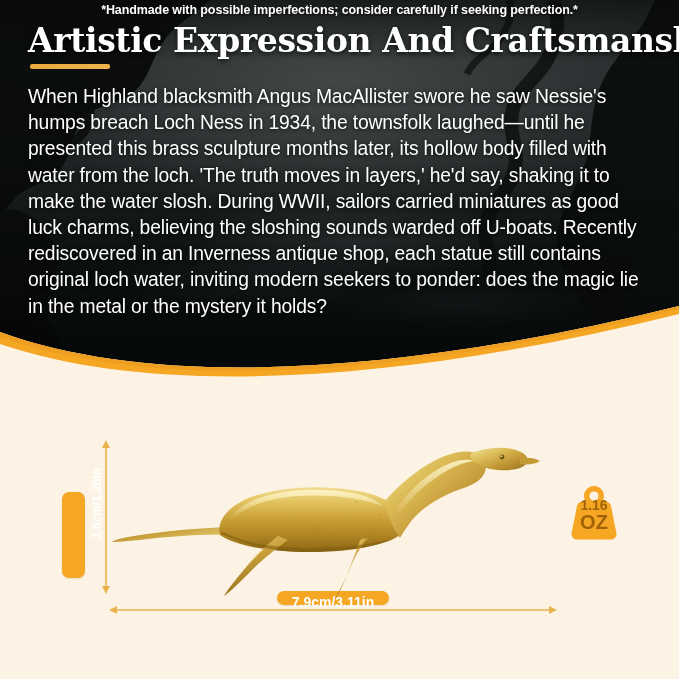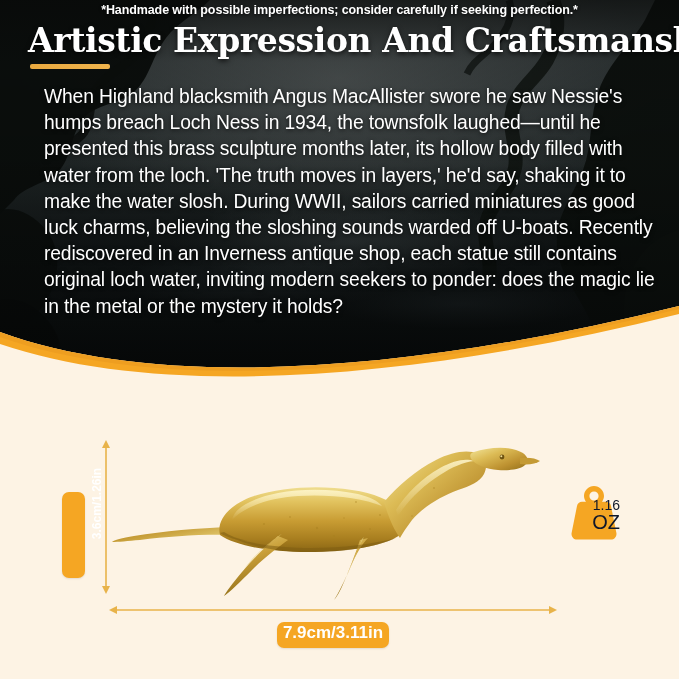--- a/index.html
+++ b/index.html
@@ -108,21 +108,20 @@
     position: absolute;
     left: 28px;
     top: 84px;
     width: 628px;
     color: #ffffff;
     font-size: 19.3px;
     line-height: 26.2px;
     font-weight: 500;
     letter-spacing: -0.15px;
     text-shadow: 0 1px 4px rgba(0,0,0,0.8);
-    margin-left: 16px;
   }
 
   
   .divider {
     position: absolute;
     left: 0;
     bottom: 0;
     width: 679px;
     height: 100px;
   }
@@ -162,43 +161,43 @@
   }
   .dim-badge-v span {
     display: inline-block;
     transform: rotate(-90deg);
     white-space: nowrap;
     transform-origin: center;
     line-height: 23px;
   }
   .dim-badge-h {
     left: 277px;
-    top: 622px;
+    top: 591px;
     width: 112px;
-    height: 26px;
-    font-size: 17px;
+    height: 14px;
+    font-size: 14px;
     line-height: 22px;
   }
 
   .weight-badge {
     position: absolute;
     left: 568px;
     top: 484px;
     width: 52px;
     height: 58px;
   }
   .weight-badge svg { display:block; }
   .weight-text {
     position: absolute;
     left: 0;
     top: 14px;
     width: 52px;
-    text-align: right;
-    color: #0f172a;
-    font-weight: normal;
+    text-align: center;
+    color: #a16207;
+    font-weight: bold;
     pointer-events: none;
   }
   .weight-num  { font-size: 14px; line-height: 15px; display:block; }
   .weight-unit { font-size: 20px; line-height: 18px; display:block; }
 
   .sculpture {
     position: absolute;
     left: 112px;
     top: 432px;
     width: 445px;

